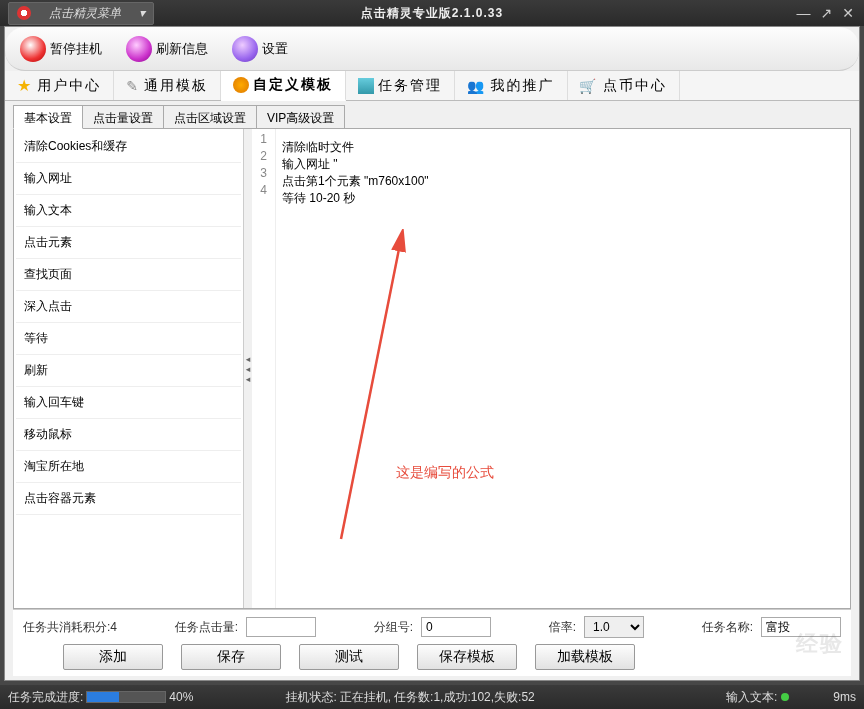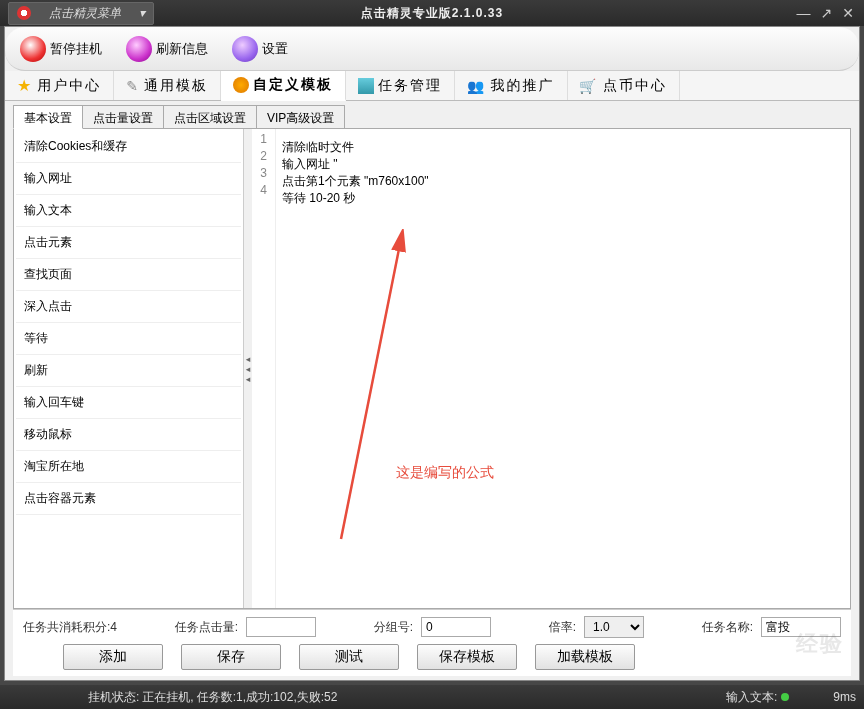--- a/index.html
+++ b/index.html
@@ -198,20 +198,27 @@
         <button>保存</button>
         <button>测试</button>
         <button>保存模板</button>
         <button>加载模板</button>
       </div>
     </div>
   </div>
 </div>
 
 <div class="statusbar">
+  <div class="group">
+    <span>任务完成进度:</span>
+    <div class="progress">
+        <div class="progress-fill"></div>
+      </div>
+    <span>40%</span>
+  </div>
   <div class="group" style="margin-left:80px">
     <span>挂机状态:</span>
     <span>正在挂机,</span>
     <span>任务数:1,成功:102,失败:52</span>
   </div>
   <div class="ms-badge">
     <span>输入文本:</span>
     <span class="dot-green"></span>
     <span style="margin-left:40px">9ms</span>
   </div>

